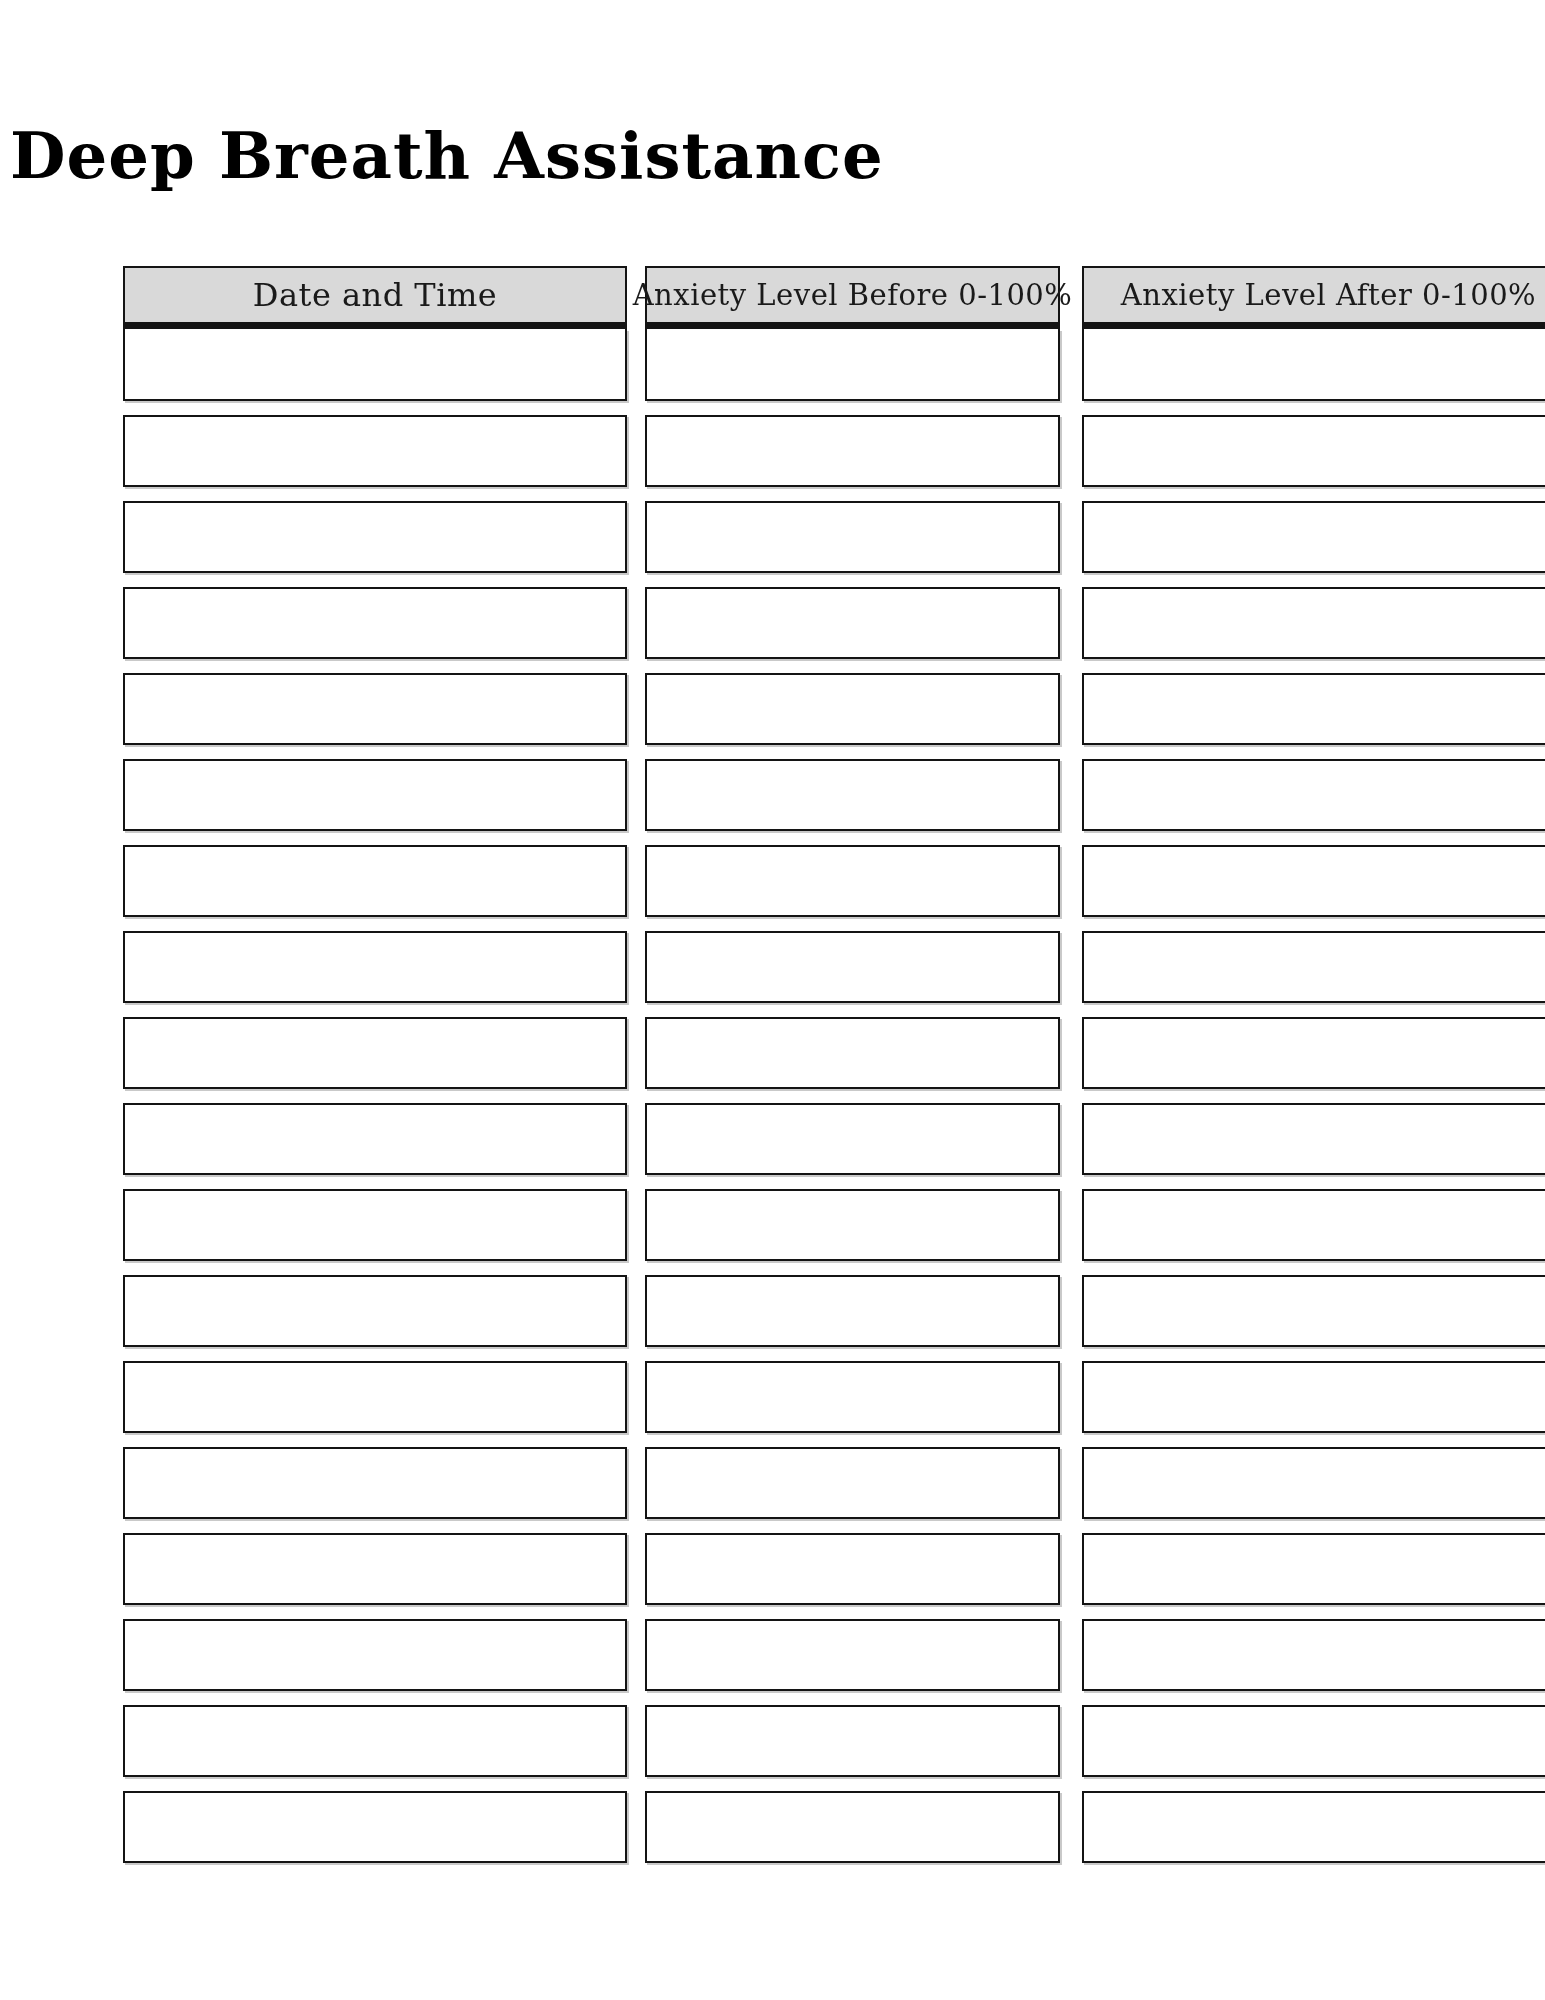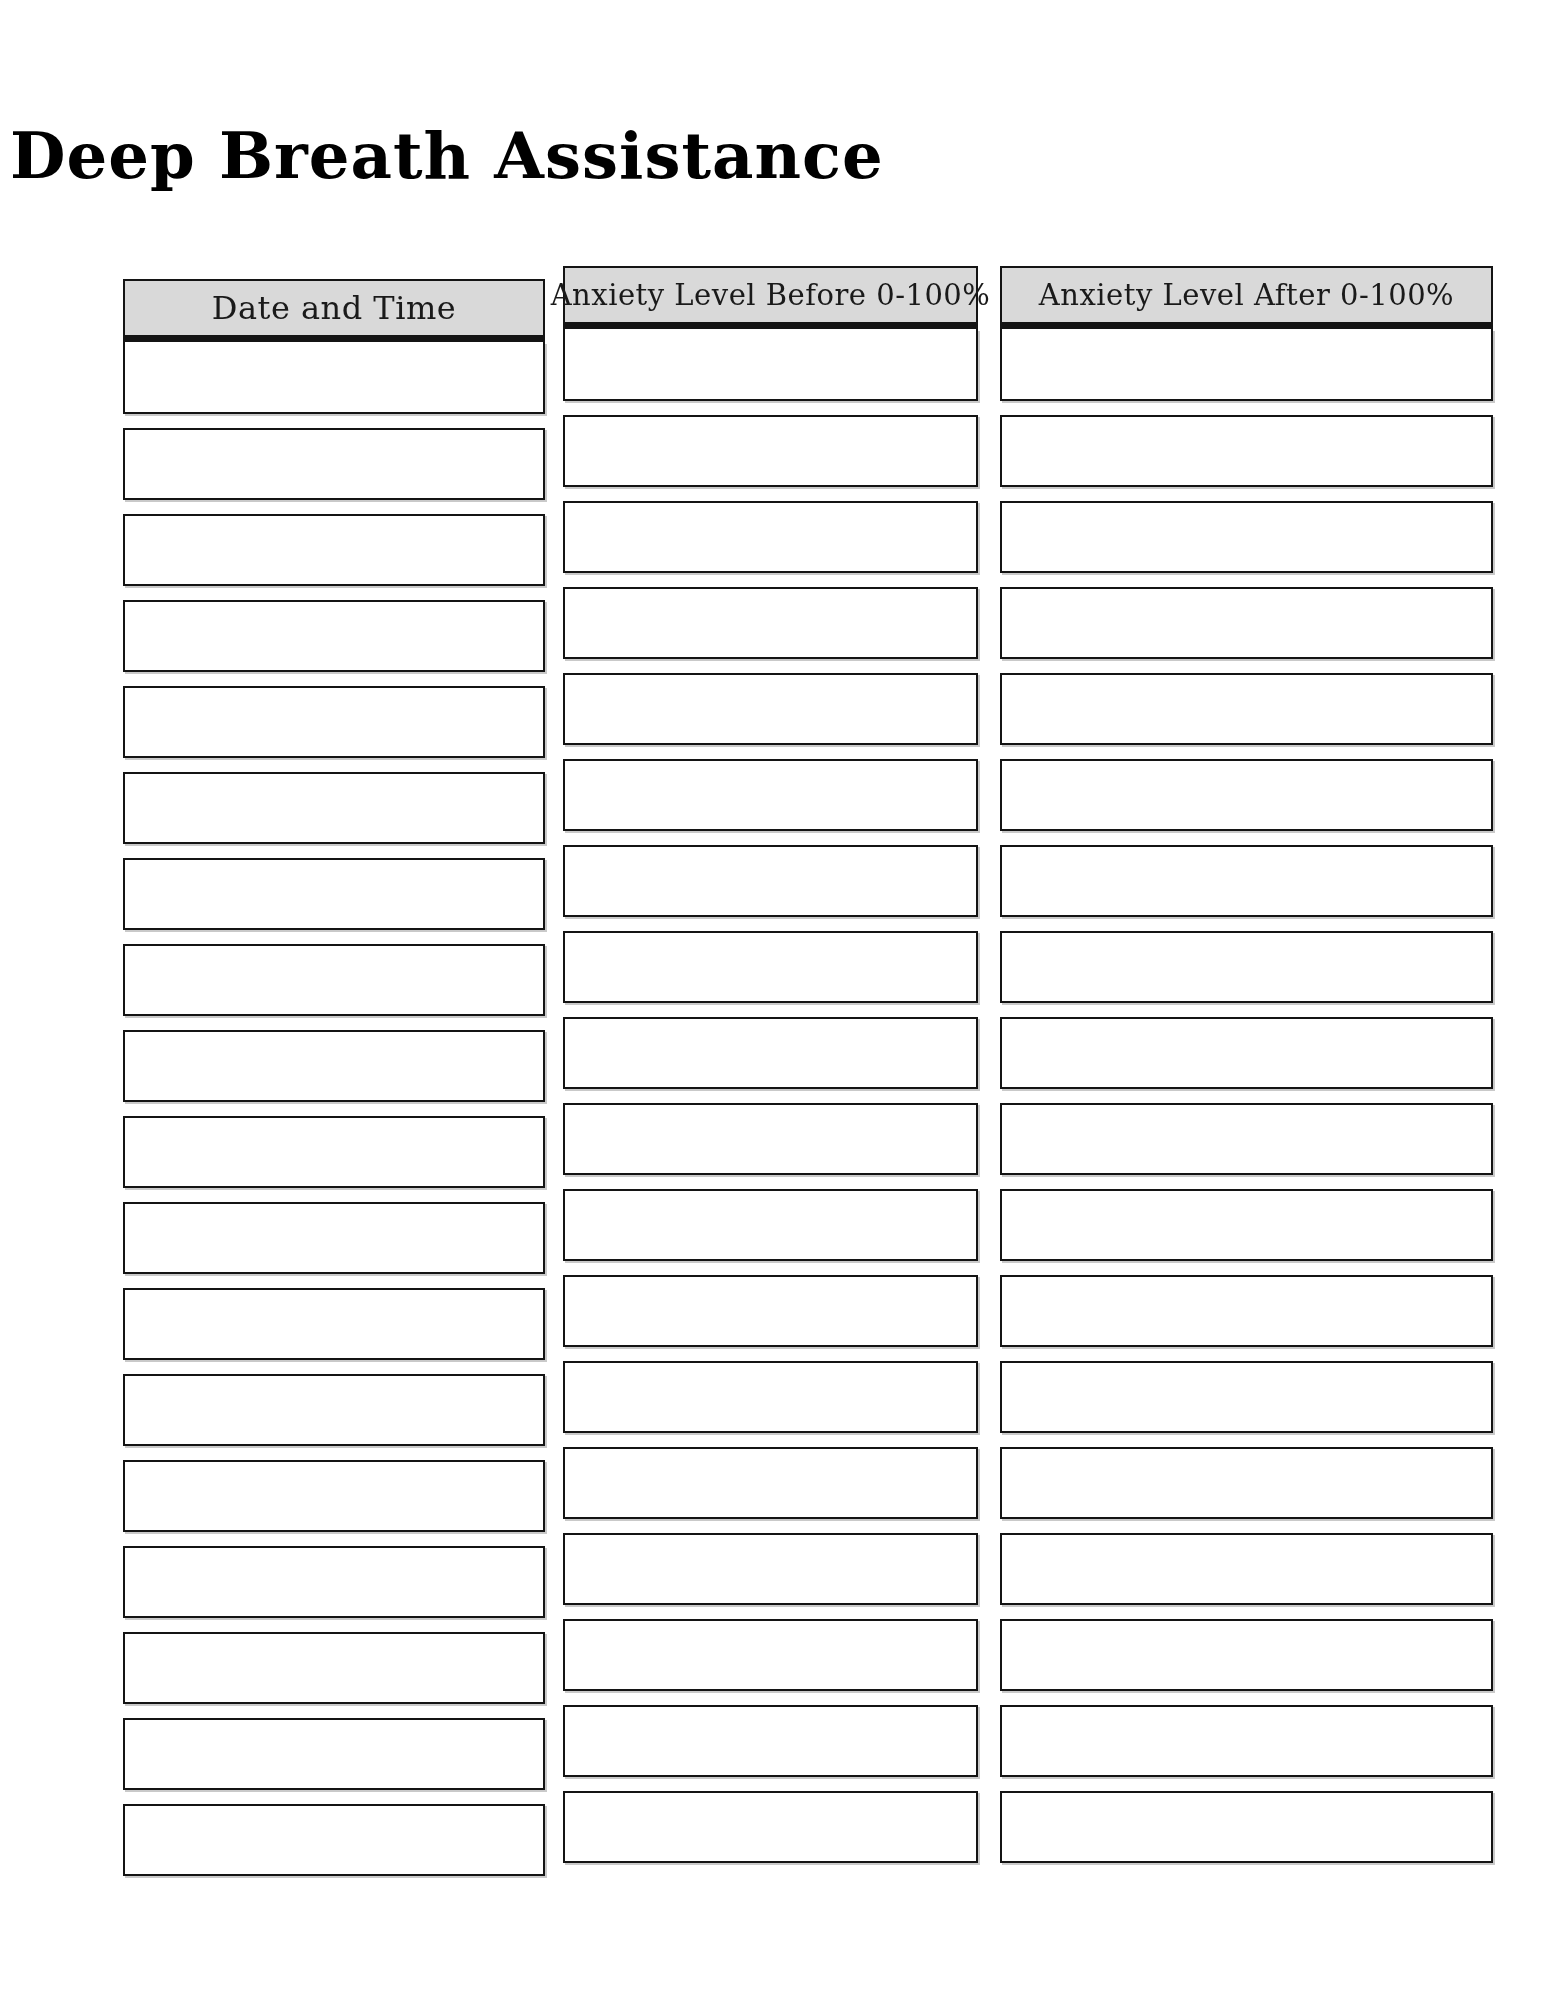--- a/index.html
+++ b/index.html
@@ -25,21 +25,21 @@
     letter-spacing: 1px;
     color: var(--title-color, #000000);
   }
   .table {
     position: absolute;
     left: 123px;
     top: 266px;
     display: flex;
     align-items: flex-start;
   }
-  .col-date-time      { width: 422px; margin-right: 18px; margin-top: 13px; }
+  .col-date-time      { width: 504px; margin-right: 18px; }
   .col-anxiety-before { width: 415px; margin-right: 22px; }
   .col-anxiety-after  { width: 493px; }
   .hdr {
     height: 63px;
     background: var(--header-bg, #d9d9d9);
     border: 2px solid var(--border, #141414);
     border-bottom: 7px solid var(--border, #141414);
     display: flex;
     align-items: center;
     justify-content: center;

